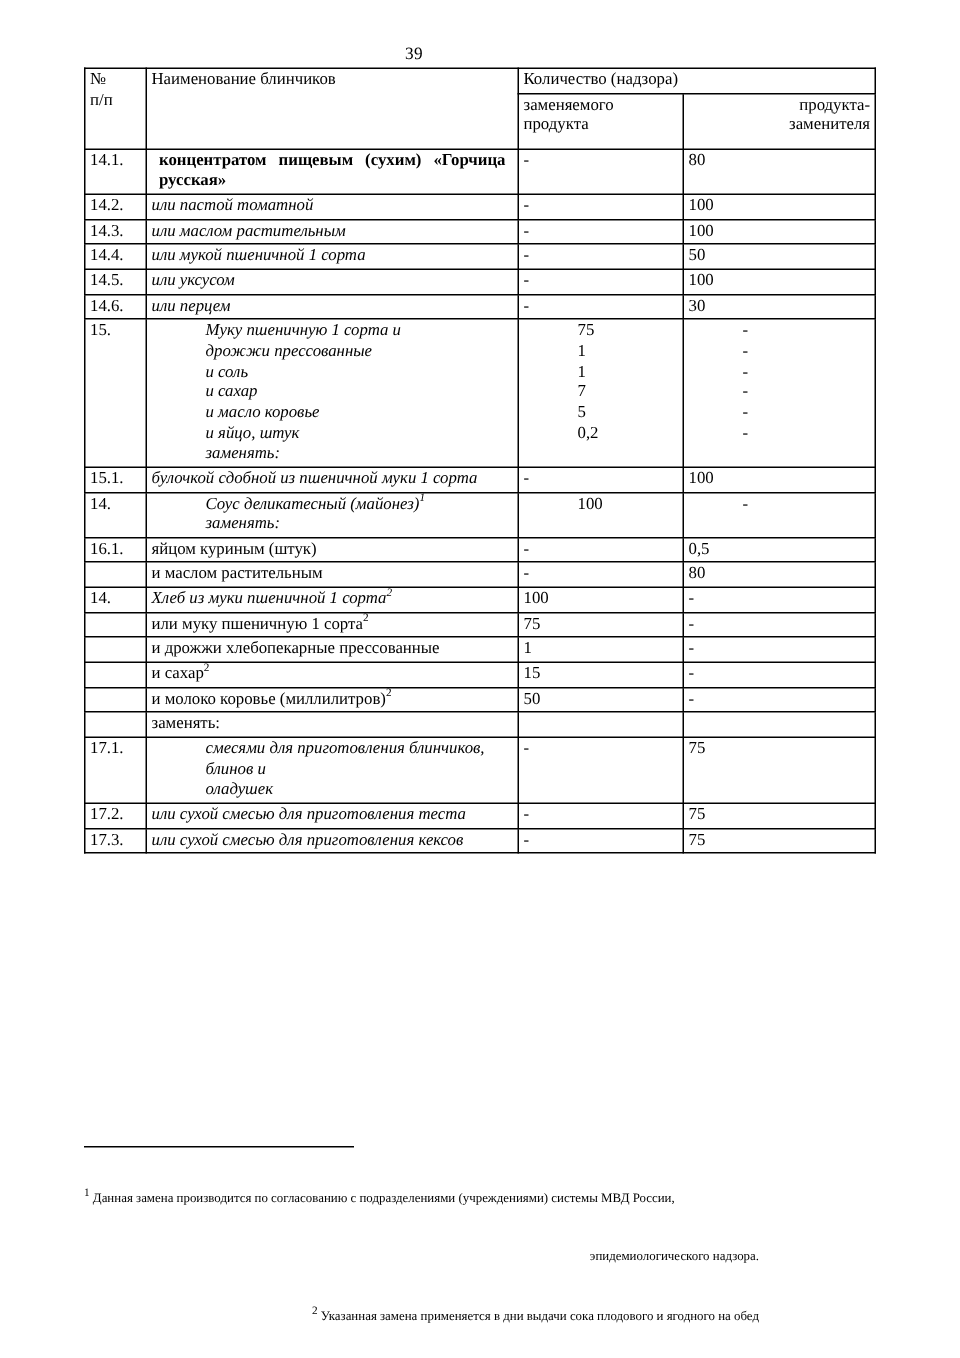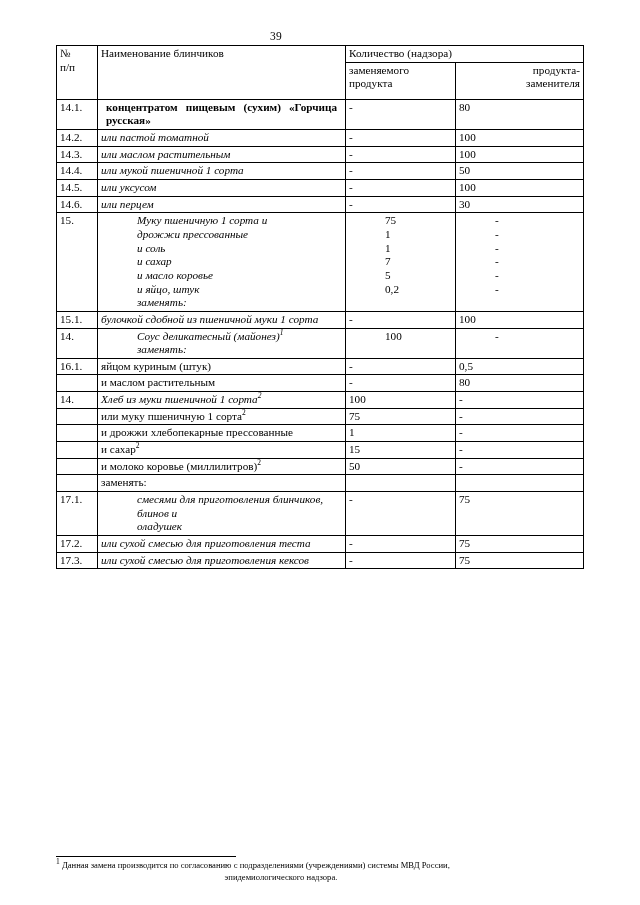--- a/index.html
+++ b/index.html
@@ -88,22 +88,23 @@
   }
   .footnote-rule {
     width: 180px;
     height: 1px;
     background: #000;
     margin-bottom: 3px;
   }
   .fn {
     text-align: justify;
     margin-bottom: 0px;
-  }
-  .fn-last { text-align: center; }
+    margin-top: 28px;
+  }
+  .fn-last { text-align: right; }
 </style>
 </head>
 <body>
 
 <div class="page">
 
   <div class="page-number">39</div>
 
   <table class="main">
     <colgroup>
@@ -318,15 +319,19 @@
 
   <div class="footnotes">
     <div class="footnote-rule"></div>
     <div class="fn">
       <sup>1</sup>
       <span>Данная замена производится по согласованию с подразделениями (учреждениями) системы МВД России,</span>
     </div>
     <div class="fn fn-last">
       <span>эпидемиологического надзора.</span>
     </div>
+    <div class="fn fn-last">
+      <sup>2</sup>
+      <span>Указанная замена применяется в дни выдачи сока плодового и ягодного на обед</span>
+    </div>
   </div>
 
 </div>
 
 </body></html>

